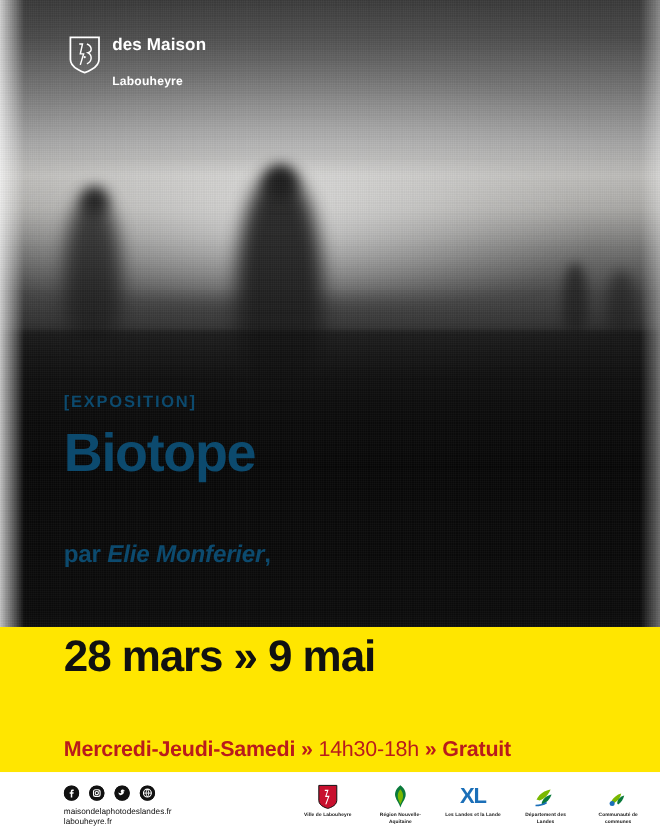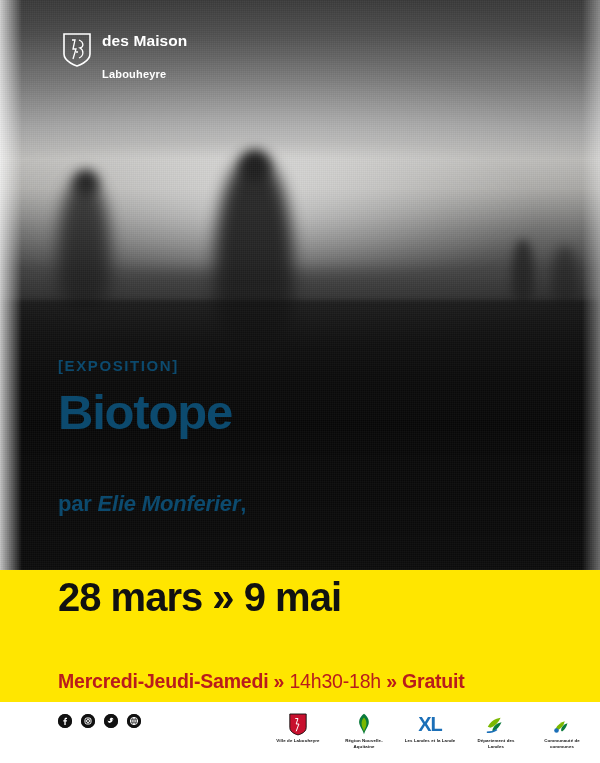--- a/index.html
+++ b/index.html
@@ -347,20 +347,24 @@
       </span>
       <span class="ico">
         <svg viewBox="0 0 14 14" width="14" height="14">
             <circle cx="7" cy="7" r="7" fill="#111"></circle>
             <circle cx="7" cy="7" r="3.6" fill="none" stroke="#fff" stroke-width="1"></circle>
             <path d="M3.4 7h7.2M7 3.4c1.6 1.9 1.6 5.3 0 7.2M7 3.4c-1.6 1.9-1.6 5.3 0 7.2" fill="none" stroke="#fff" stroke-width=".8"></path>
           </svg>
       </span>
     </div>
 
+    <div class="site">
+      <div>maisondelaphotodeslandes.fr</div>
+      <div>labouheyre.fr</div>
+    </div>
 
     <div class="partners">
 
       <div class="partner">
         <div class="mark">
           <svg viewBox="0 0 22 26" width="20" height="24">
             <path d="M2 2h18v15c0 6-9 8-9 8s-9-2-9-8z" fill="#c8102e" stroke="#111" stroke-width="1"></path>
             <path d="M8 7h3l-2 6h3l-3 8" fill="none" stroke="#fff" stroke-width="1.1"></path>
           </svg>
         </div>

